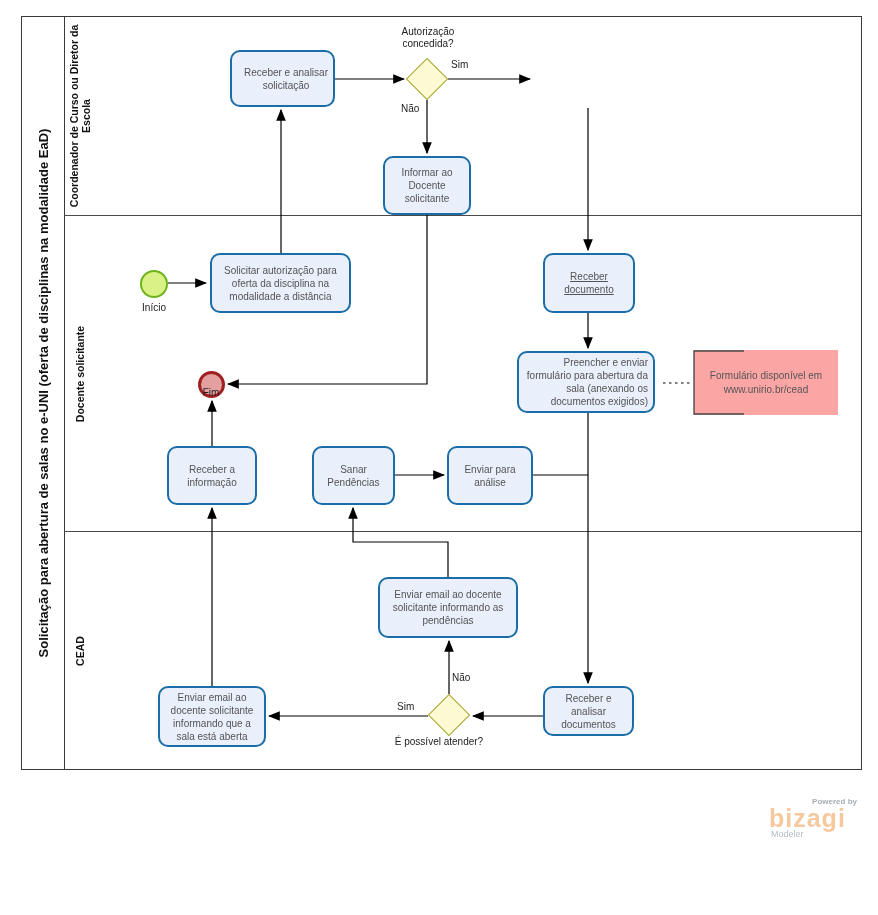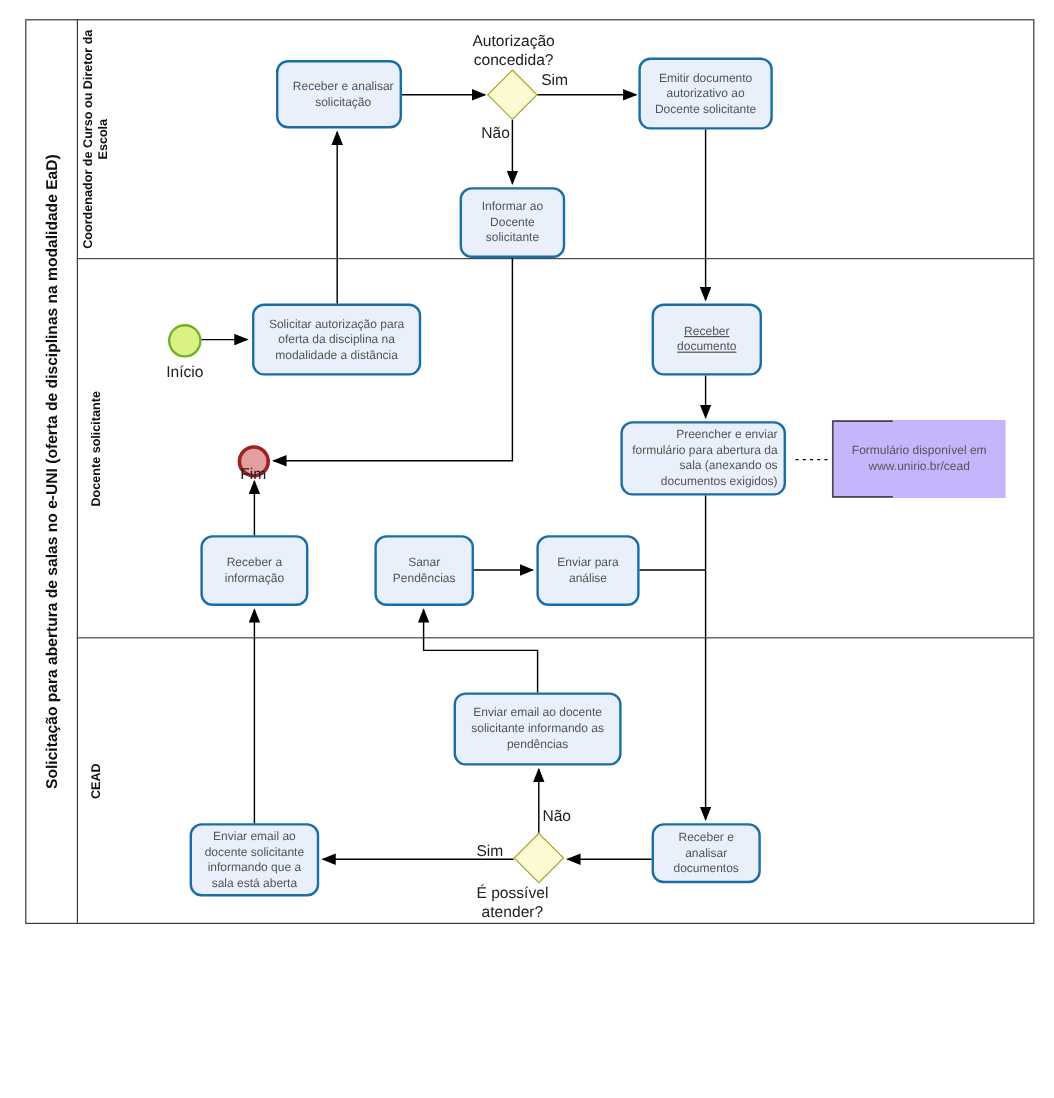--- a/index.html
+++ b/index.html
@@ -14,22 +14,22 @@
   .vlabel{position:absolute;display:flex;align-items:center;justify-content:center;
     text-align:center;transform:rotate(-90deg);font-weight:bold;color:#111;}
   .task{position:absolute;background:#e9effb;border:2px solid #1a6da6;border-radius:10px;
     display:flex;align-items:center;justify-content:center;text-align:center;
     font-size:10px;line-height:1.3;color:#545454;padding:2px 5px;box-sizing:border-box;}
   .gw{position:absolute;width:30px;height:30px;background:#fbfad2;border:1.6px solid #a9a636;
     transform:rotate(45deg);box-sizing:border-box;}
   .evt{position:absolute;border-radius:50%;box-sizing:border-box;}
   .evt.start{left:140px;top:270px;width:28px;height:28px;background:#d9f185;border:2.6px solid #6fb320;}
   .evt.end{left:198px;top:371px;width:27px;height:27px;background:#e4a0a0;border:3.5px solid #a02020;}
-  .lbl{position:absolute;font-size:13px;color:#222;text-align:center;line-height:1.2;}
-  .annotation{position:absolute;left:694px;top:350px;width:144px;height:65px;background:#c4b5fd;
+  .lbl{position:absolute;font-size:10px;color:#222;text-align:center;line-height:1.2;}
+  .annotation{position:absolute;left:694px;top:350px;width:144px;height:65px;background:#fca5a5;
     display:flex;align-items:center;justify-content:center;text-align:center;
     font-size:10px;color:#555;line-height:1.35;padding:2px 8px;box-sizing:border-box;}
   svg.flows{position:absolute;left:0;top:0;pointer-events:none;}
   .logo{position:absolute;left:756px;top:797px;width:104px;}
   .logo .powered{text-align:right;font-size:8px;font-weight:bold;color:#a9aeb6;padding-right:3px;}
   .logo .brand{padding-left:13px;font-size:25px;font-weight:bold;color:#f5c89e;line-height:1.0;letter-spacing:1px;}
   .logo .product{padding-left:15px;font-size:9px;color:#b5bbc3;margin-top:-2px;}
 </style>
 </head>
 <body>
@@ -44,38 +44,37 @@
   <div class="vlabel" style="left:-330px;top:371px;width:745px;height:44px;font-size:13px;">Solicitação para abertura de salas no e-UNI (oferta de disciplinas na modalidade EaD)</div>
   <div class="vlabel" style="left:-18px;top:98px;width:196px;height:36px;font-size:10.5px;">Coordenador de Curso ou Diretor da Escola</div>
   <div class="vlabel" style="left:-60px;top:364px;width:280px;height:20px;font-size:10.5px;">Docente  solicitante</div>
   <div class="vlabel" style="left:-20px;top:641px;width:200px;height:20px;font-size:10.5px;">CEAD</div>
 
   <div class="task" style="left:230px;top:50px;width:105px;height:57px;padding-left:12px;">Receber  e analisar solicitação</div>
   <div class="gw" style="left:412px;top:64px;"></div>
   <div class="lbl" style="left:388px;top:26px;width:80px;">Autorização concedida?</div>
   <div class="lbl" style="left:451px;top:59px;width:30px;text-align:left;">Sim</div>
   <div class="lbl" style="left:401px;top:103px;width:30px;text-align:left;">Não</div>
-  <div class="task" style="left:532px;top:48px;width:112px;height:60px;">Emitir documento autorizativo ao Docente solicitante</div>
   <div class="task" style="left:383px;top:156px;width:88px;height:59px;">Informar ao Docente solicitante</div>
 
   <div class="evt start"></div>
   <div class="lbl" style="left:126px;top:302px;width:56px;">Início</div>
   <div class="task" style="left:210px;top:253px;width:141px;height:60px;text-align:center;">Solicitar autorização para oferta da disciplina na modalidade a distância</div>
   <div class="evt end"></div>
   <div class="lbl" style="left:189px;top:355px;width:44px;margin-top:32px;">Fim</div>
   <div class="task" style="left:543px;top:253px;width:92px;height:60px;text-decoration:underline;">Receber documento</div>
   <div class="task" style="left:517px;top:351px;width:138px;height:62px;text-align:right;">Preencher e enviar formulário para abertura da sala (anexando os documentos exigidos)</div>
   <div class="annotation">Formulário disponível em www.unirio.br/cead</div>
   <div class="task" style="left:167px;top:446px;width:90px;height:59px;">Receber a informação</div>
   <div class="task" style="left:312px;top:446px;width:83px;height:59px;">Sanar Pendências</div>
   <div class="task" style="left:447px;top:446px;width:86px;height:59px;">Enviar para análise</div>
 
   <div class="task" style="left:378px;top:577px;width:140px;height:61px;">Enviar email ao docente solicitante informando as pendências</div>
   <div class="gw" style="left:434px;top:700px;"></div>
-  <div class="lbl" style="left:371px;top:736px;width:112px;">É possível atender?</div>
+  <div class="lbl" style="left:383px;top:736px;width:112px;">É possível atender?</div>
   <div class="lbl" style="left:397px;top:701px;width:26px;text-align:left;">Sim</div>
   <div class="lbl" style="left:452px;top:672px;width:28px;text-align:left;">Não</div>
   <div class="task" style="left:543px;top:686px;width:91px;height:50px;">Receber e analisar documentos</div>
   <div class="task" style="left:158px;top:686px;width:108px;height:61px;">Enviar email ao docente solicitante informando que a sala está aberta</div>
 
   <svg class="flows" width="878" height="915">
     <defs>
       <marker id="arr" markerWidth="10" markerHeight="8" refX="9" refY="4" orient="auto">
         <path d="M0,0 L10,4 L0,8 z" fill="#000"></path>
       </marker>
@@ -96,14 +95,19 @@
       <path d="M428,716 H269" marker-end="url(#arr)"></path>
       <path d="M448,577 V542 H353 V508" marker-end="url(#arr)"></path>
       <path d="M395,475 H444" marker-end="url(#arr)"></path>
       <path d="M212,686 V508" marker-end="url(#arr)"></path>
       <path d="M212,446 V401" marker-end="url(#arr)"></path>
       <path d="M663,383 H692" stroke-dasharray="2.5 3.5"></path>
       <path d="M744,351 H694 V414 H744" stroke="#4a4a4a" stroke-width="1.4"></path>
     </g>
   </svg>
 
+  <div class="logo">
+    <div class="powered">Powered by</div>
+    <div class="brand">bizagi</div>
+    <div class="product">Modeler</div>
+  </div>
 
 </div>
 
 </body></html>

